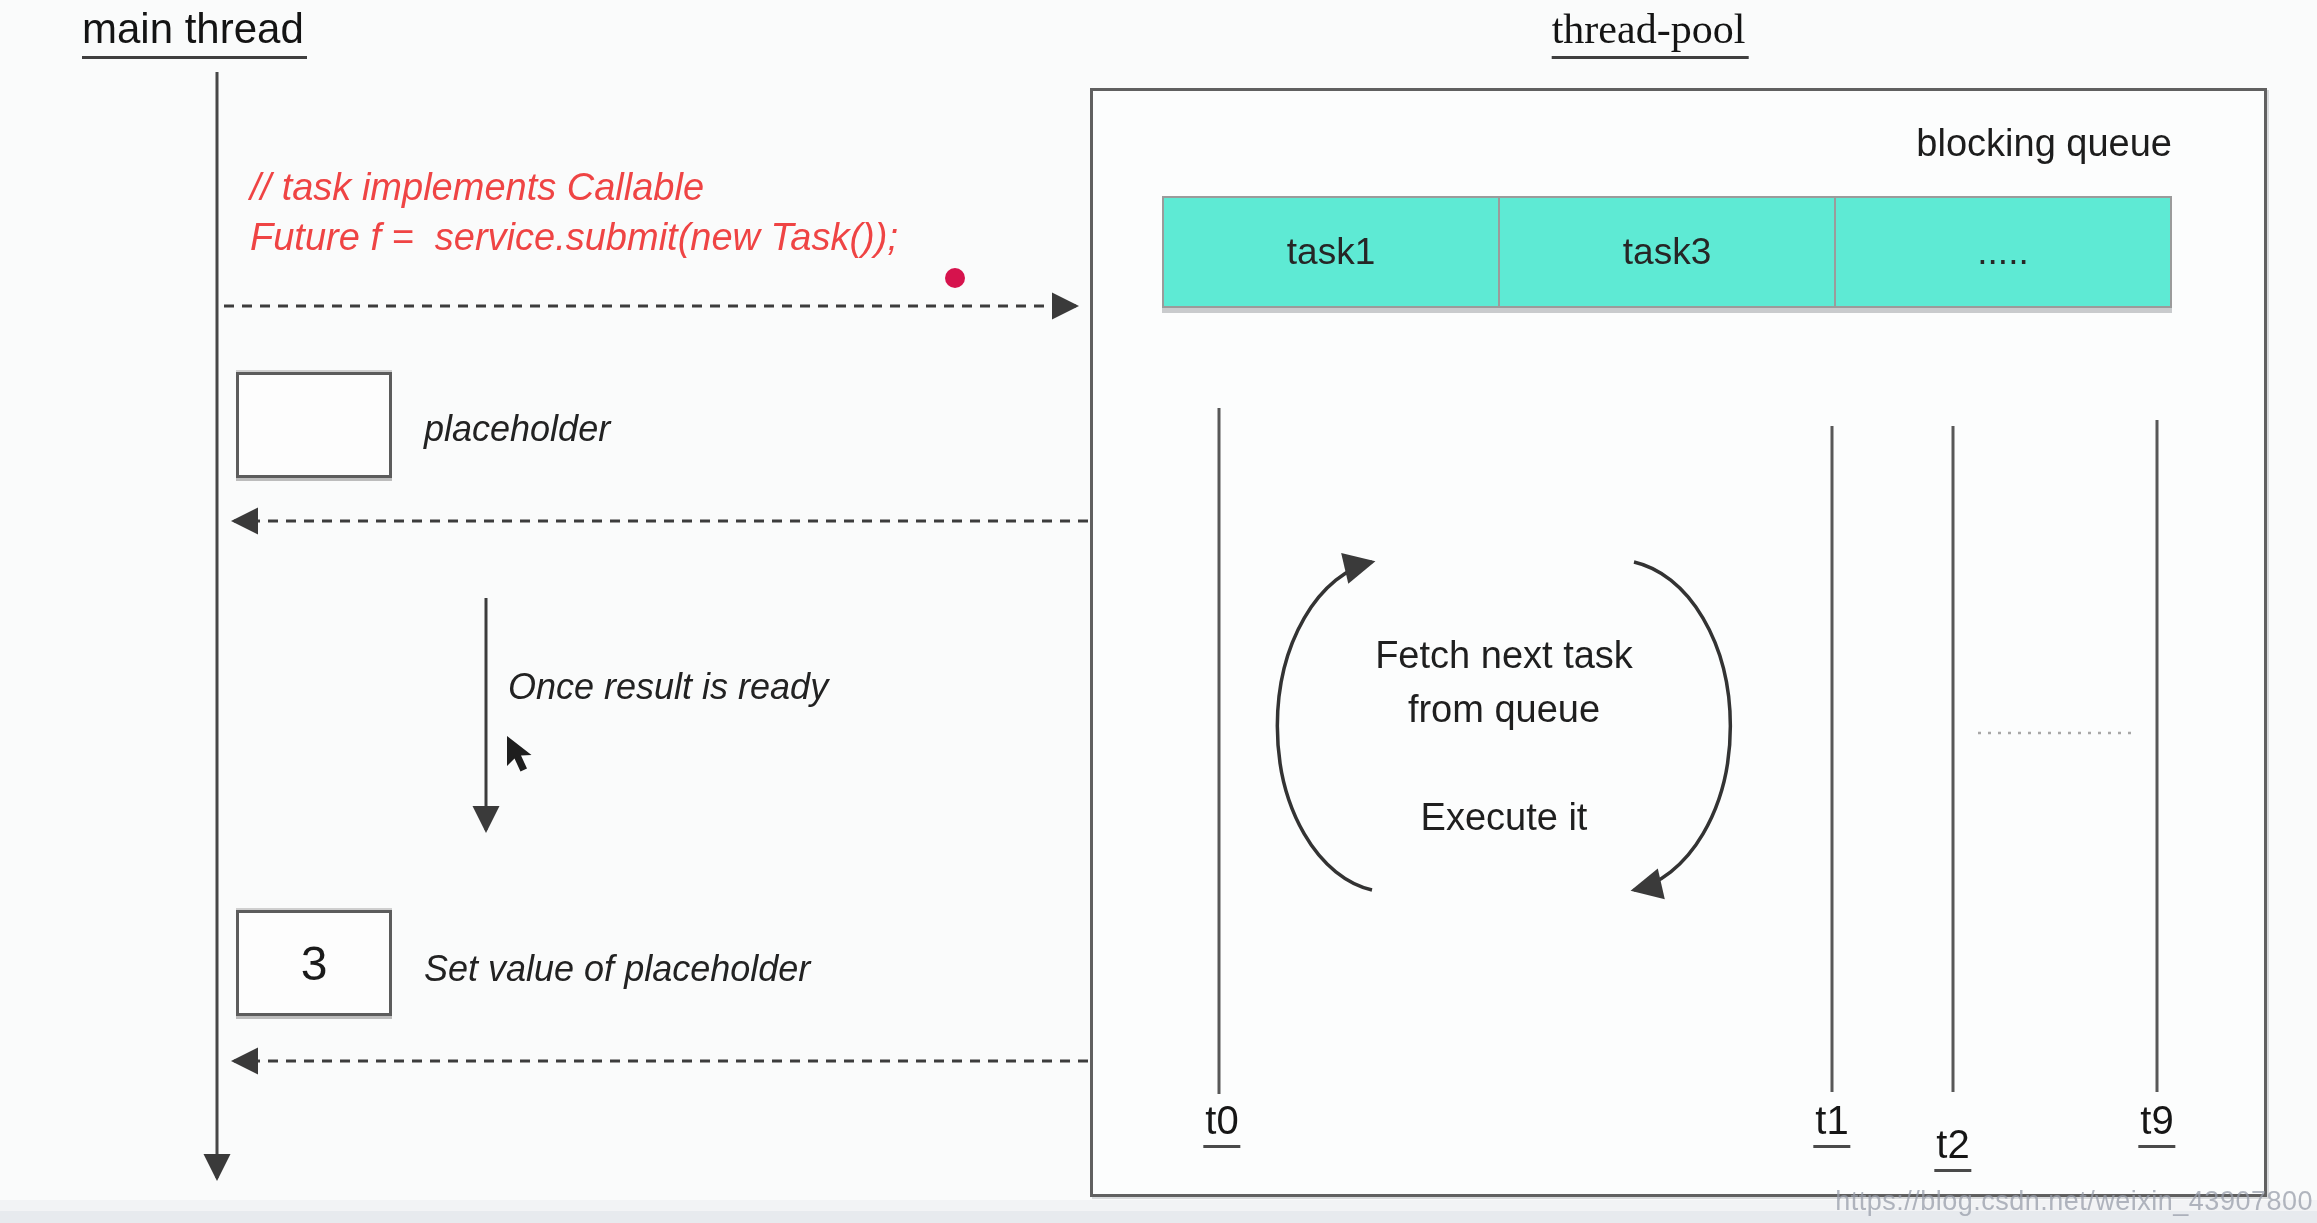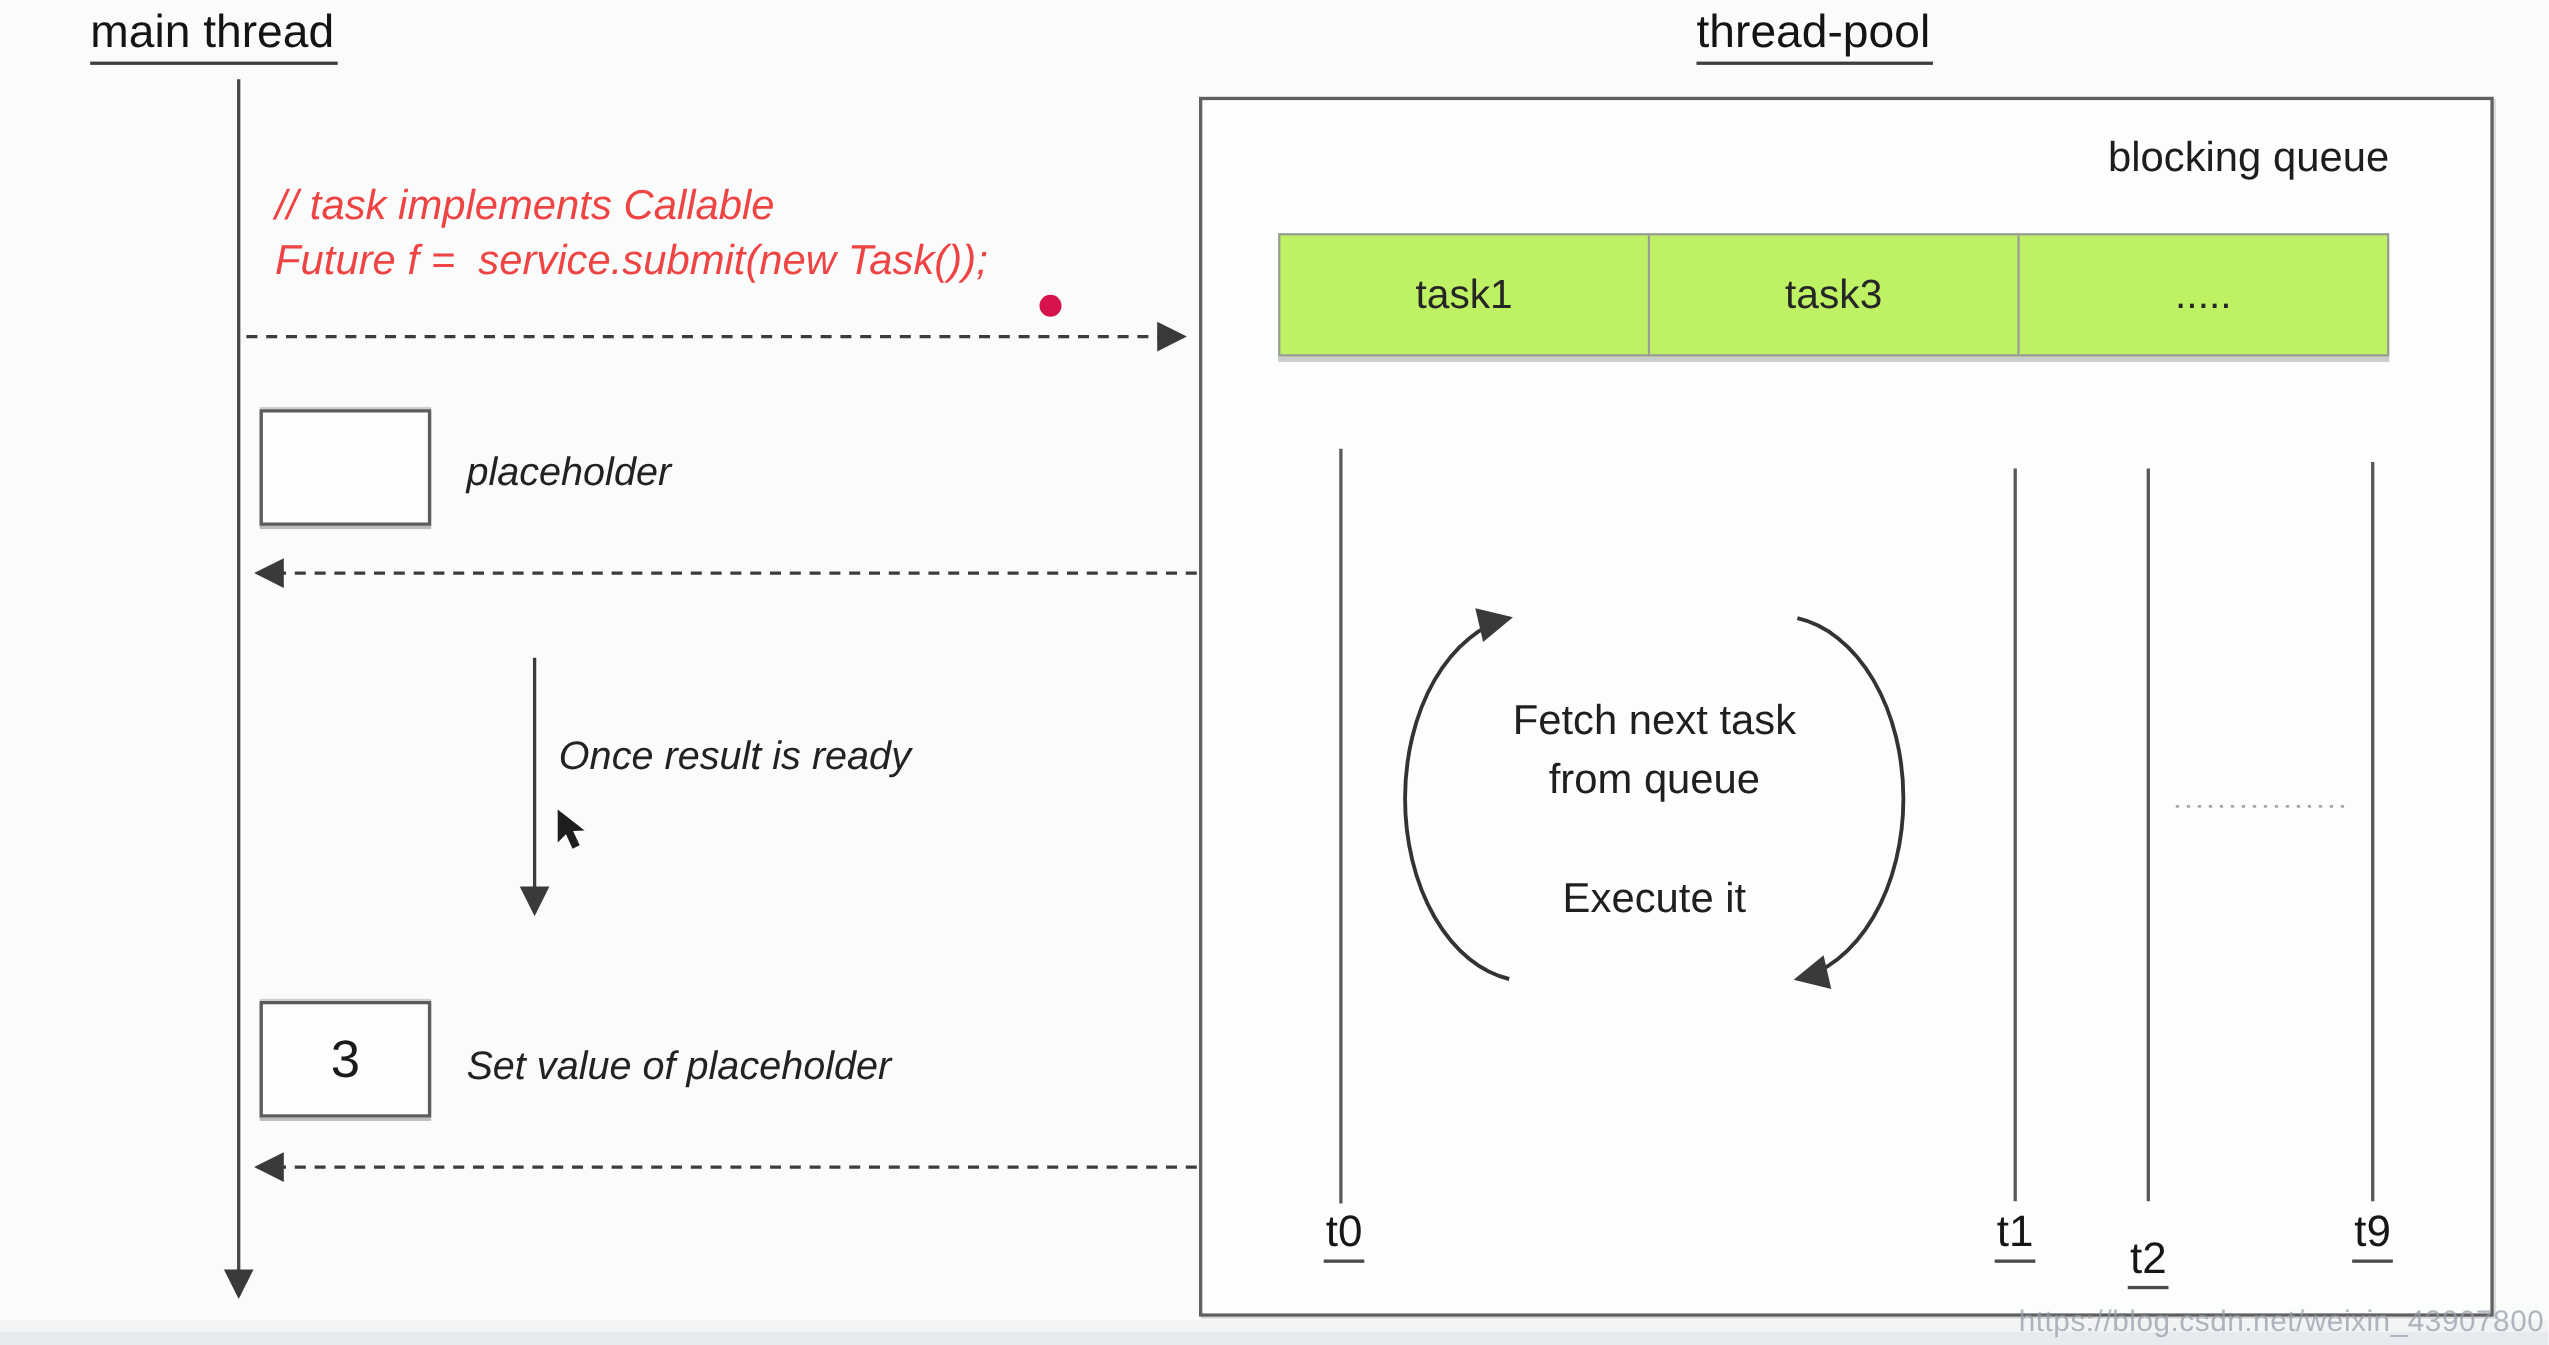--- a/index.html
+++ b/index.html
@@ -19,23 +19,22 @@
     box-shadow:0 3px 0 #bcbcbc, 0 -2px 0 #cfcfcf;
     display:flex; align-items:center; justify-content:center;
     font-size:48px; color:#1a1a1a;
   }
   .pool-box {
     box-sizing:border-box; border:3px solid #606060; background:#fcfdfd;
     box-shadow:2px 2px 0 #d9dbdd;
   }
   .queue {
     box-sizing:border-box; display:flex;
-    border:2px solid #9b9b9b; background:#bef264;
+    border:2px solid #9b9b9b; background:#5eead4;
     box-shadow:0 5px 0 #c9cbcd;
-    margin-top:16px;
   }
   .queue-cell {
     flex:1; display:flex; align-items:center; justify-content:center;
     font-size:37px; color:#262626; border-right:2px solid #9b9b9b;
   }
   .queue-cell:last-child { border-right:none; }
   .queue-label { font-size:38px; color:#1d1d1d; text-align:right; }
   .loop-text { font-size:38px; text-align:center; color:#1f1f1f; width:420px; }
   .tlabel { font-size:40px; color:#161616; border-bottom:3px solid #4a4a4a; padding:0 2px 2px; transform:translateX(-50%); }
   .watermark { font-size:27px; color:rgba(152,158,170,0.75); letter-spacing:0.5px; }
@@ -96,21 +95,21 @@
 
   <div class="abs code comment" style="left:250px; top:166px;">// task implements Callable</div>
   <div class="abs code" style="left:250px; top:216px;font-style:italic;">Future f =  service.submit(new Task());</div>
 
   <div class="abs note" style="left:424px; top:408px;">placeholder</div>
 
   <div class="abs note" style="left:508px; top:666px;">Once result is ready</div>
 
   <div class="abs note" style="left:424px; top:948px;">Set value of placeholder</div>
 
-  <div class="abs title" style="left:1650px; top:6px; transform:translateX(-50%);">thread-pool</div>
+  <div class="abs title" style="left:1650px; top:6px; transform:translateX(-50%);font-family:Liberation Serif, serif;">thread-pool</div>
 
   <div class="abs queue-label" style="left:1162px; top:122px; width:1010px;">blocking queue</div>
 
   <div class="abs loop-text" style="left:1294px; top:634px;">Fetch next task</div>
   <div class="abs loop-text" style="left:1294px; top:688px;">from queue</div>
   <div class="abs loop-text" style="left:1294px; top:796px;">Execute it</div>
 
   <div class="abs tlabel" style="left:1222px; top:1098px;">t0</div>
   <div class="abs tlabel" style="left:1832px; top:1098px;">t1</div>
   <div class="abs tlabel" style="left:1953px; top:1098px;margin-top:24px;">t2</div>

